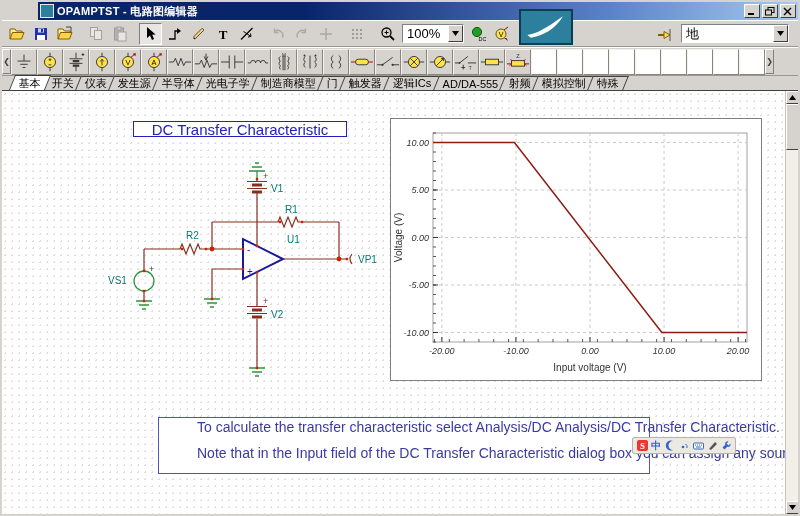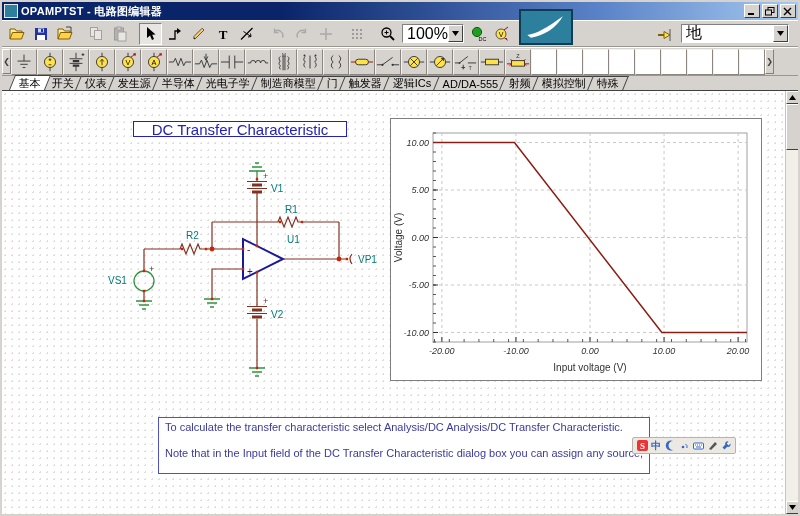--- a/index.html
+++ b/index.html
@@ -1,39 +1,39 @@
 <!DOCTYPE html>
 <html style="--wire: #823020; --teal: #007a7a; --green: #2e9440; --opamp: #1a1a99; --dot: #cc2200; --accent: #2222bb; --note: #3a3aa0;"><head>
 <meta charset="utf-8">
 <style>
   * { margin:0; padding:0; box-sizing:border-box; }
   html,body { width:800px; height:516px; overflow:hidden; }
   body { font-family:"Liberation Sans",sans-serif; background:#d6d3ce; }
   .window { width:800px; height:516px; border:2px solid #d6d3ce; outline:1px solid #404040; display:flex; flex-direction:column; position:relative; background:#d6d3ce; }
 
   
-  .titlebar { height:18px; background:linear-gradient(90deg,#0a246a 0%,#0a246a 35%,#5a82c8 75%,#a6caf0 100%); display:flex; align-items:center; padding:8px 2px; color:#fff; flex:0 0 auto; }
+  .titlebar { height:18px; background:linear-gradient(90deg,#0a246a 0%,#0a246a 35%,#5a82c8 75%,#a6caf0 100%); display:flex; align-items:center; padding:8px 2px; color:#fff; flex:0 0 auto;margin-left:36px; }
   .titlebar .app-icon { width:14px; height:14px; margin-right:3px; background:#2d7f9e; border:1px solid #e8e8e8; display:inline-block; }
   .titlebar .title-text { font-size:11px; font-weight:bold; letter-spacing:.3px; white-space:nowrap; }
   .caption-btns { margin-left:auto; display:flex; gap:2px; }
   .caption-btn { width:16px; height:14px; background:#d6d3ce; border:1px solid; border-color:#fff #404040 #404040 #fff; display:flex; align-items:center; justify-content:center; }
   .caption-btn svg { width:10px; height:9px; }
 
   
   .menubar { height:15px; display:flex; align-items:center; gap:2px; padding:0 4px; flex:0 0 auto; }
   .menu-item { font-size:12px; color:#000; padding:0 7px; white-space:nowrap; }
 
   
   .toolbar-main { height:27px; display:flex; align-items:center; padding:1px 3px; border-top:1px solid #fff; border-bottom:1px solid #9a9690; flex:0 0 auto; position:relative; }
   .tb-btn { width:23px; height:22px; background:#d6d3ce; border:1px solid #d6d3ce; display:flex; align-items:center; justify-content:center; margin-right:1px; }
   .tb-btn svg { width:16px; height:16px; }
   .tb-btn.pressed { border-color:#808080 #fff #fff #808080; background:#e8e6e2; }
   .tb-btn.disabled svg { opacity:.45; filter:grayscale(1); }
   .tb-sep { width:7px; height:22px; flex:0 0 auto; }
-  .combo { height:19px; background:#fff; border:1px solid; border-color:#808080 #fff #fff #808080; display:flex; align-items:center; font-size:16px; }
+  .combo { height:19px; background:#fff; border:1px solid; border-color:#808080 #fff #fff #808080; display:flex; align-items:center; font-size:13px; }
   .combo .combo-text { flex:1; padding:0 4px; white-space:nowrap; overflow:hidden; }
   .combo .combo-arrow { width:15px; height:100%; background:#d6d3ce; border:1px solid; border-color:#fff #404040 #404040 #fff; display:flex; align-items:center; justify-content:center; }
   .combo .combo-arrow svg { width:7px; height:5px; }
   .combo-zoom { width:62px; margin:0 2px; }
   .combo-find { width:108px; margin-left:4px; margin-right:6px; }
   .tb-right { margin-left:auto; display:flex; align-items:center; }
 
   .toolbar-comp { height:29px; display:flex; align-items:stretch; padding:1px 0; border-top:1px solid #fff; border-bottom:1px solid #9a9690; flex:0 0 auto; }
   .comp-scroll { width:9px; display:flex; align-items:center; justify-content:center; background:#d6d3ce; border:1px solid; border-color:#fff #808080 #808080 #fff; font-size:8px; color:#404040; }
   .comp-btn { width:26px; height:26px; background:#d6d3ce; border:1px solid; border-color:#f4f2ee #8a867f #8a867f #f4f2ee; display:flex; align-items:center; justify-content:center; }
@@ -55,21 +55,21 @@
   .wire { stroke:var(--wire); stroke-width:1.2; fill:none; }
   .glabel { font-size:10px; fill:var(--teal); font-family:"Liberation Sans",sans-serif; }
   .gnd { stroke:var(--green); stroke-width:1.3; fill:none; }
   .term { fill:var(--dot); }
 
   
   .chart-panel { position:absolute; left:388px; top:27px; width:372px; height:263px; background:#fff; border:1px solid #7f7f7f; }
 
   
   .note-box { position:absolute; left:156px; top:326px; width:492px; height:57px; border:1px solid #5050c8; background:#fff; padding:3px 6px; }
-  .note-line { font-size:11px; color:var(--note,#3a3aa0); line-height:13px; white-space:nowrap; }
+  .note-line { font-size:14px; color:var(--note,#3a3aa0); line-height:13px; white-space:nowrap;margin-left:32px; }
 
   
   .ime-bar { position:absolute; left:630px; top:346px; height:17px; display:flex; align-items:center; gap:2px; background:#ece9e2; border:1px solid #b8b4ac; padding:0 3px; border-radius:2px; }
   .ime-icon { width:12px; height:12px; display:flex; align-items:center; justify-content:center; font-size:10px; }
   .ime-icon svg { width:11px; height:11px; }
 
   
   .v-scrollbar { position:absolute; right:0; top:0; width:13px; height:100%; background:#f2efe9; border-left:1px solid #c8c4bc; }
   .sb-btn { position:absolute; left:0; width:13px; height:13px; background:#d6d3ce; border:1px solid; border-color:#fff #404040 #404040 #fff; display:flex; align-items:center; justify-content:center; }
   .sb-btn svg { width:7px; height:5px; }

